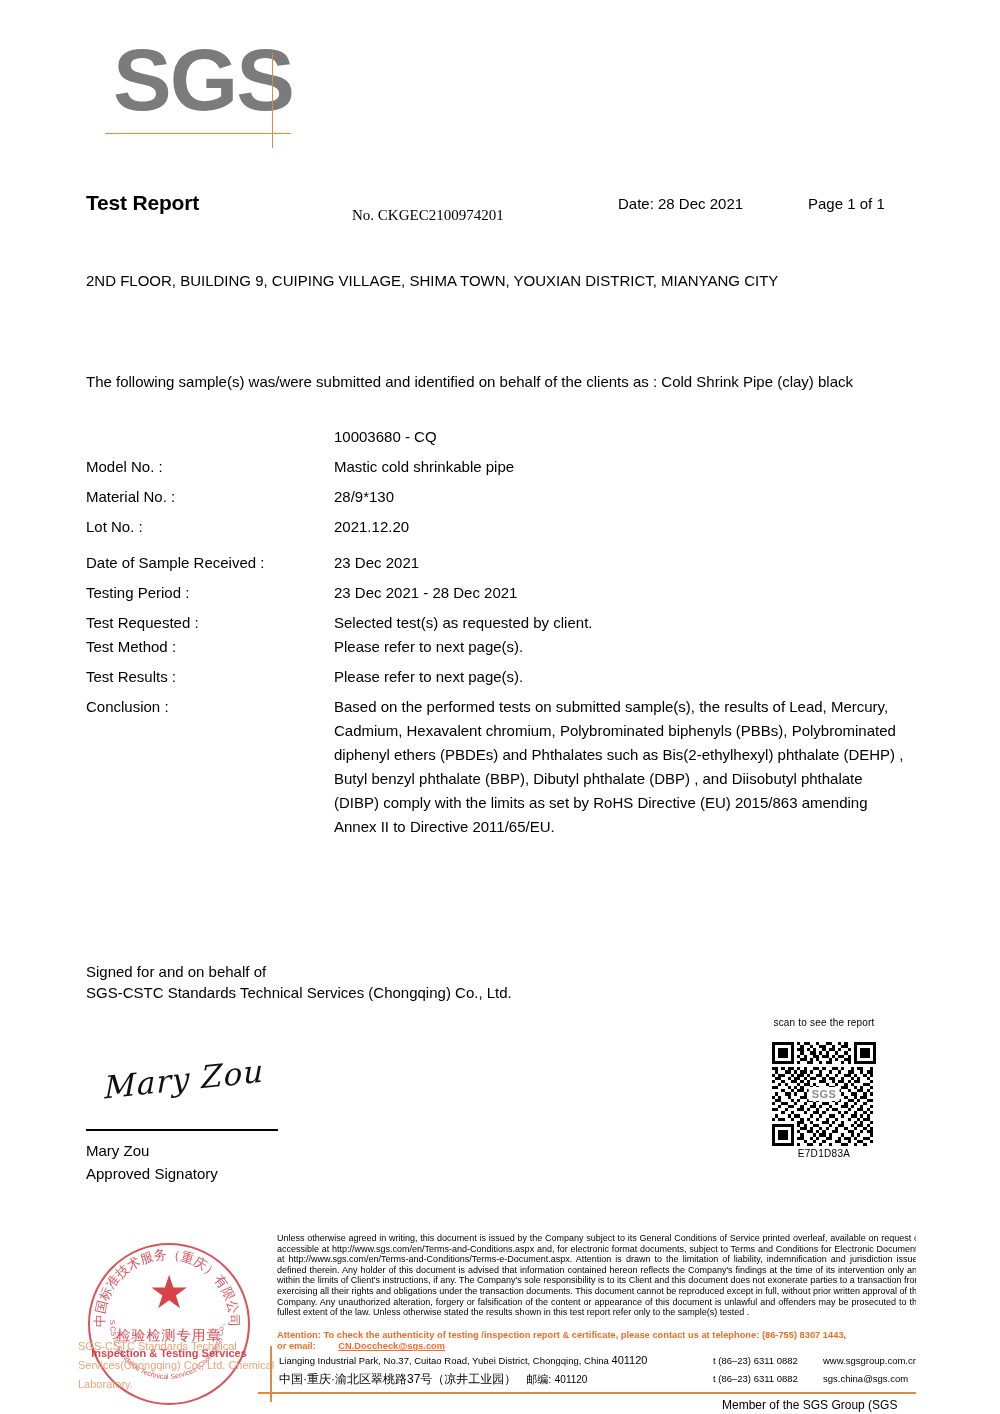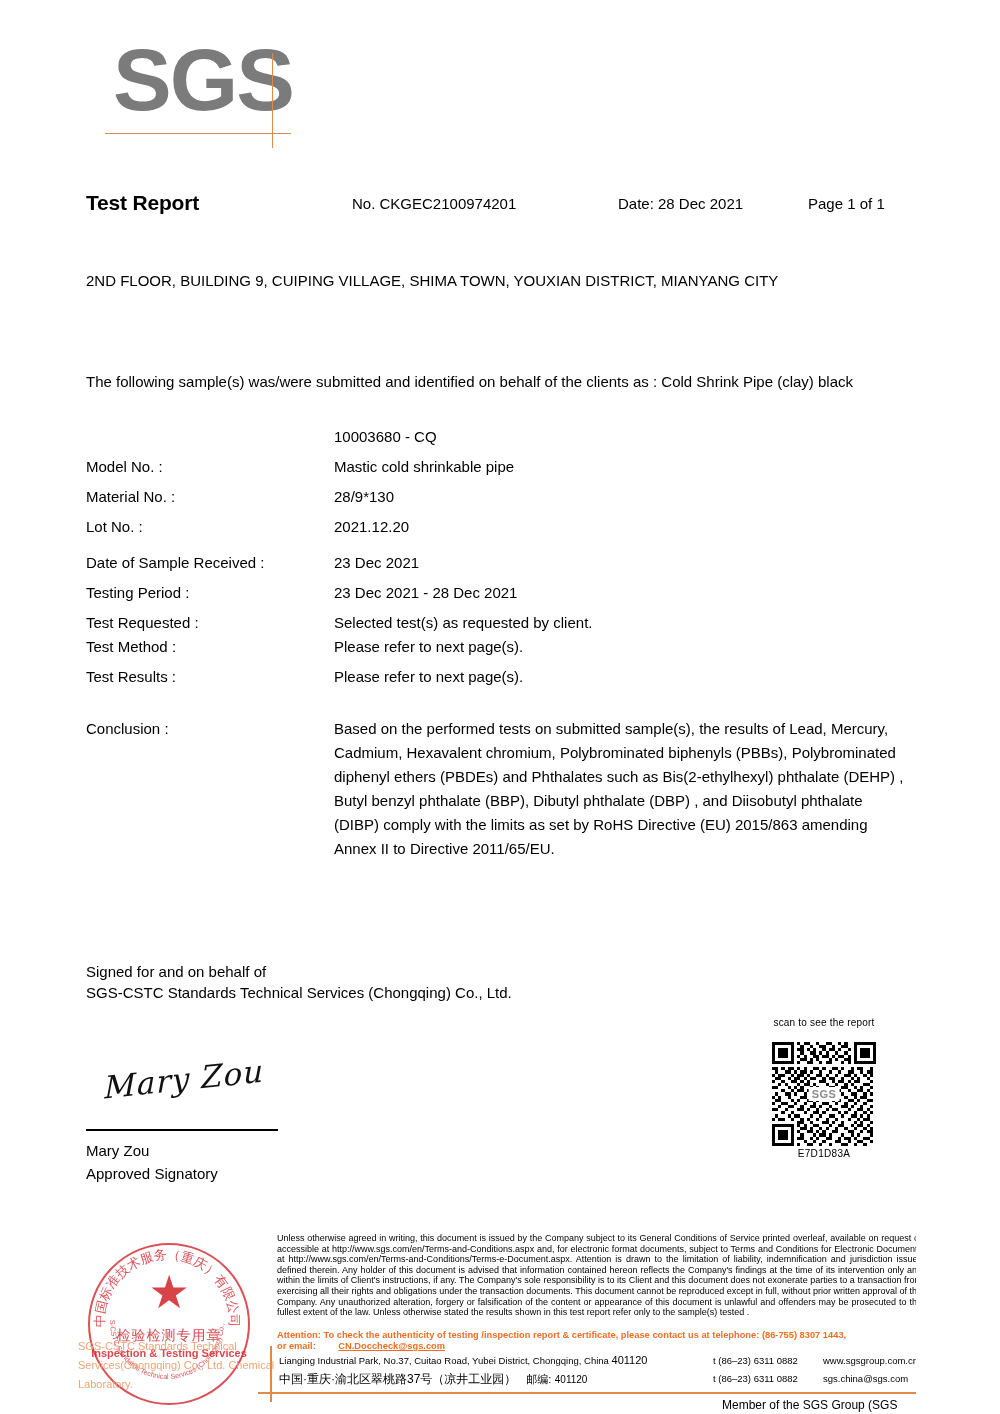--- a/index.html
+++ b/index.html
@@ -67,22 +67,23 @@
     position: absolute;
     left: 0;
     top: 0;
     font-size: 21px;
     font-weight: bold;
     letter-spacing: -0.2px;
   }
   .report-no {
     position: absolute;
     left: 266px;
-    top: 4px;
-    font-size: 15px;
+    top: 16px;
+    font-size: 15px;
+    font-family: Liberation Serif, serif;
   }
   .report-date {
     position: absolute;
     left: 532px;
     top: 4px;
     font-size: 15px;
   }
   .page-no {
     position: absolute;
     left: 722px;
@@ -134,21 +135,21 @@
   }
   .field-value {
     margin-left: 248px;
     display: block;
   }
   .field-row.tight { min-height: 24px; }
   .field-row.gap-top { margin-top: 6px; }
 
   .conclusion-row {
     position: relative;
-    margin-top: 22px;
+    margin-top: 0;
     font-size: 15px;
     line-height: 24px;
   }
   .conclusion-row .field-label {
     position: absolute;
     left: 0;
     top: 0;
     width: 240px;
   }
   .conclusion-text {

